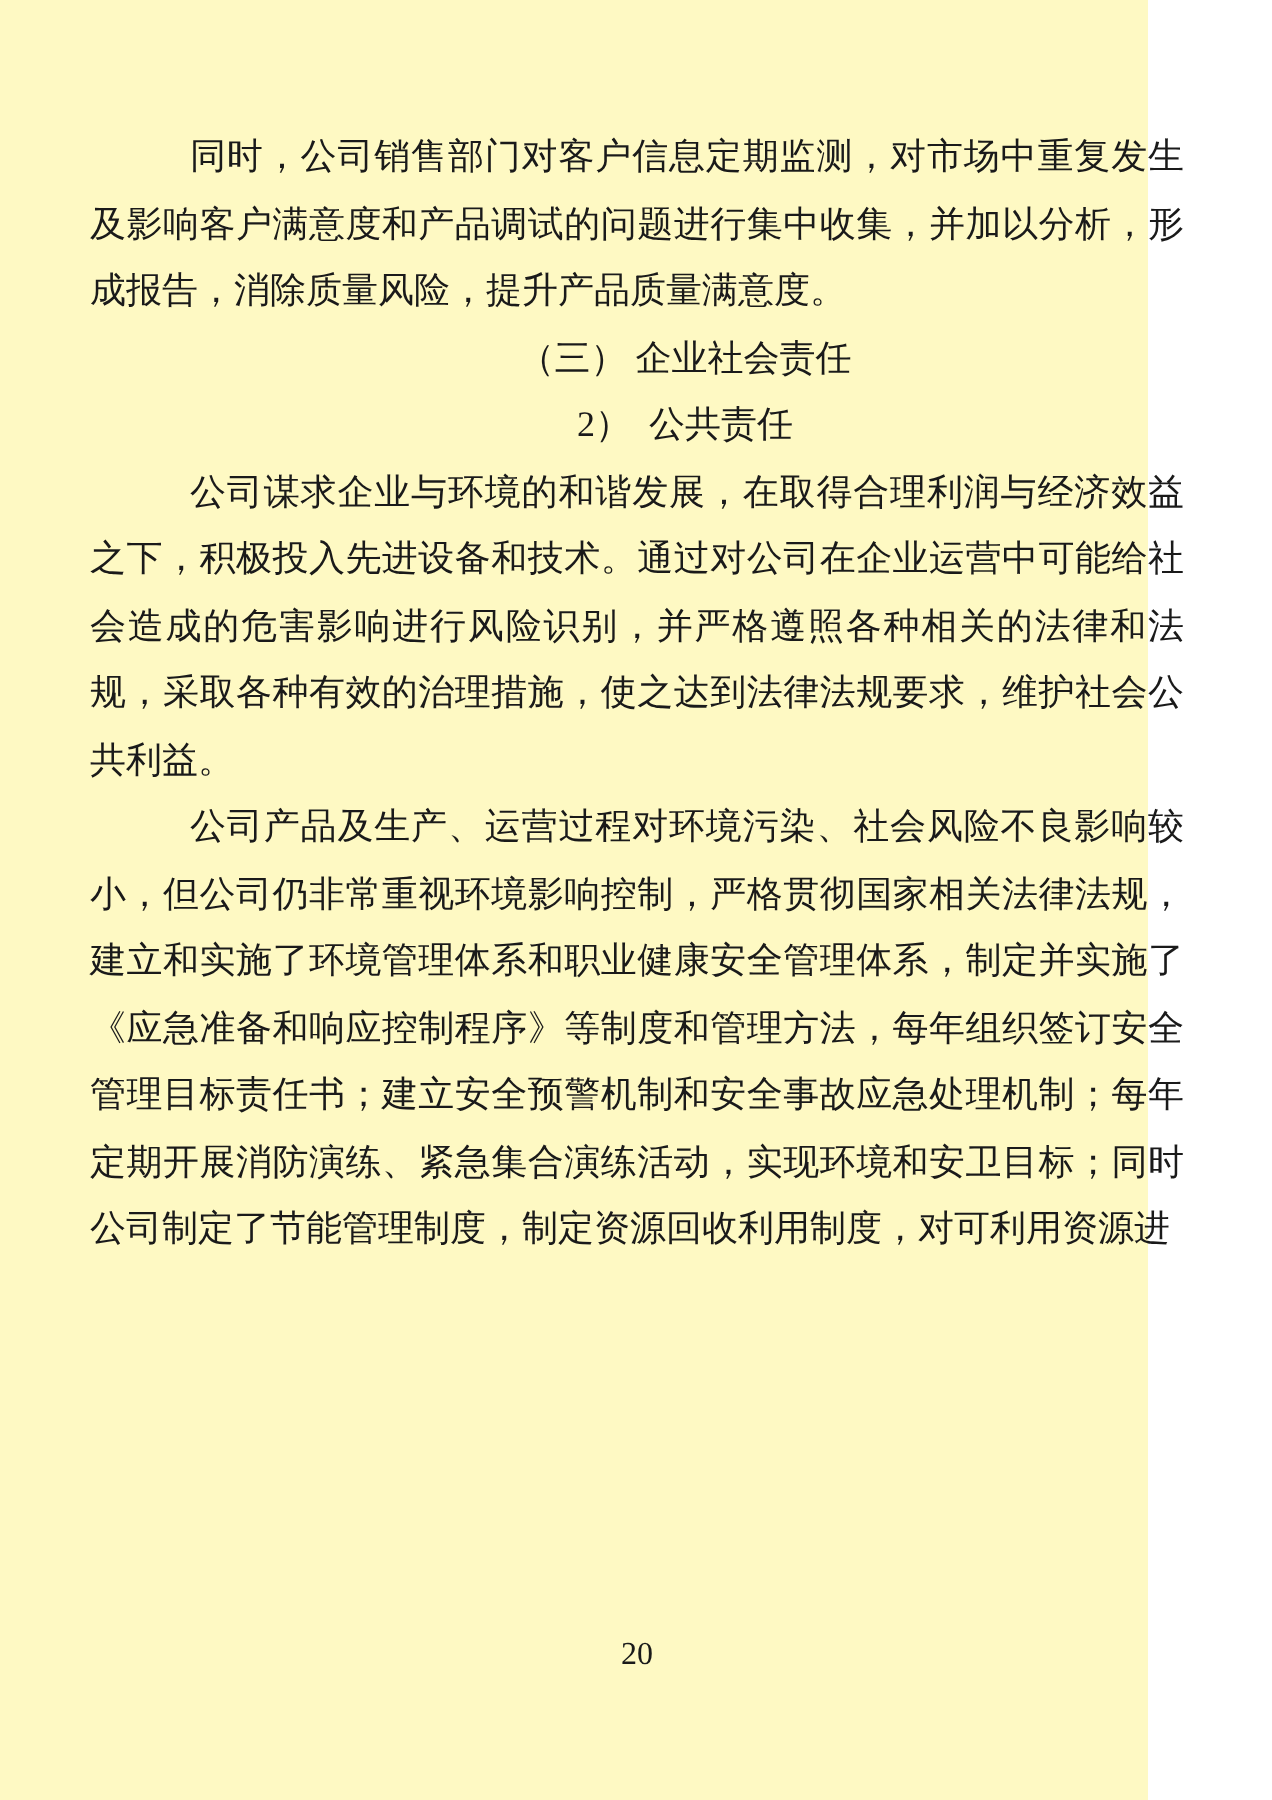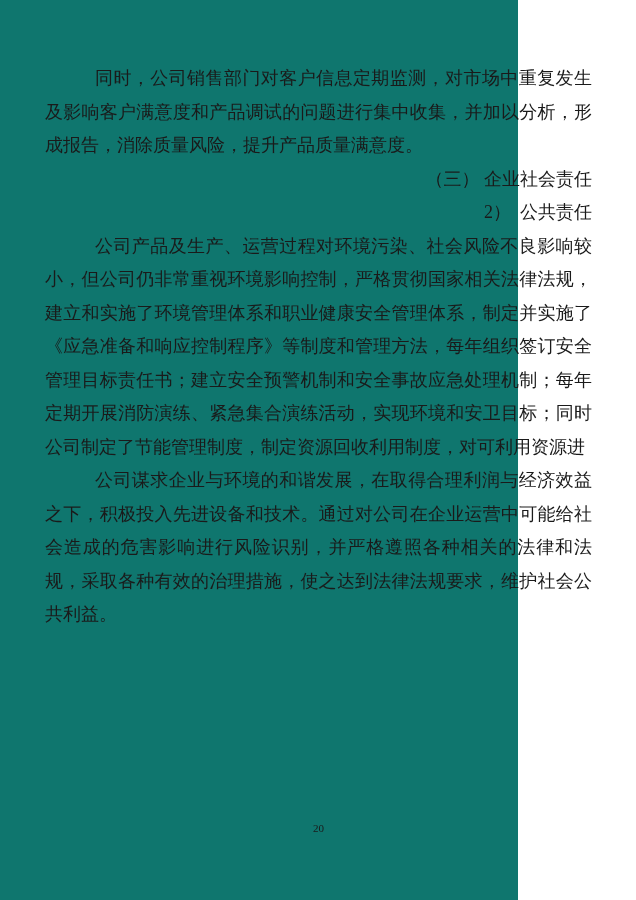--- a/index.html
+++ b/index.html
@@ -11,23 +11,23 @@
     height: 900px;
     background: #ffffff;
     overflow: hidden;
     position: relative;
     font-family: "Liberation Serif", "DejaVu Serif", serif;
   }
   .page {
     position: absolute;
     left: 0;
     top: 0;
-    width: 518px;
+    width: 574px;
     height: 900px;
-    background: #0f766e;
+    background: #fef9c3;
     color: #1a1a1a;
   }
   .content {
     position: absolute;
     left: 45px;
     top: 62px;
     width: 547px;
     font-size: 18px;
     line-height: 33.5px;
     text-align: justify;
@@ -35,40 +35,40 @@
     letter-spacing: 0;
   }
   .content p {
     margin: 0;
     padding: 0;
   }
   p.body-para {
     text-indent: 50px;
   }
   p.heading-para {
-    text-align: right;
+    text-align: center;
     text-indent: 48px;
     font-weight: normal;
   }
   .page-number {
     position: absolute;
     left: 45px;
     top: 821px;
     width: 547px;
     text-align: center;
-    font-size: 11px;
+    font-size: 16px;
     line-height: 14px;
     color: #1a1a1a;
   }
 </style>
 </head>
 <body>
 
 <div class="page">
   <div class="content">
     <p class="body-para">同时，公司销售部门对客户信息定期监测，对市场中重复发生及影响客户满意度和产品调试的问题进行集中收集，并加以分析，形成报告，消除质量风险，提升产品质量满意度。</p>
     <p class="heading-para">（三） 企业社会责任</p>
     <p class="heading-para">2） 公共责任</p>
+    <p class="body-para">公司谋求企业与环境的和谐发展，在取得合理利润与经济效益之下，积极投入先进设备和技术。通过对公司在企业运营中可能给社会造成的危害影响进行风险识别，并严格遵照各种相关的法律和法规，采取各种有效的治理措施，使之达到法律法规要求，维护社会公共利益。</p>
     <p class="body-para">公司产品及生产、运营过程对环境污染、社会风险不良影响较小，但公司仍非常重视环境影响控制，严格贯彻国家相关法律法规，建立和实施了环境管理体系和职业健康安全管理体系，制定并实施了《应急准备和响应控制程序》等制度和管理方法，每年组织签订安全管理目标责任书；建立安全预警机制和安全事故应急处理机制；每年定期开展消防演练、紧急集合演练活动，实现环境和安卫目标；同时公司制定了节能管理制度，制定资源回收利用制度，对可利用资源进</p>
-    <p class="body-para">公司谋求企业与环境的和谐发展，在取得合理利润与经济效益之下，积极投入先进设备和技术。通过对公司在企业运营中可能给社会造成的危害影响进行风险识别，并严格遵照各种相关的法律和法规，采取各种有效的治理措施，使之达到法律法规要求，维护社会公共利益。</p>
   </div>
   <div class="page-number">20</div>
 </div>
 
 </body></html>

